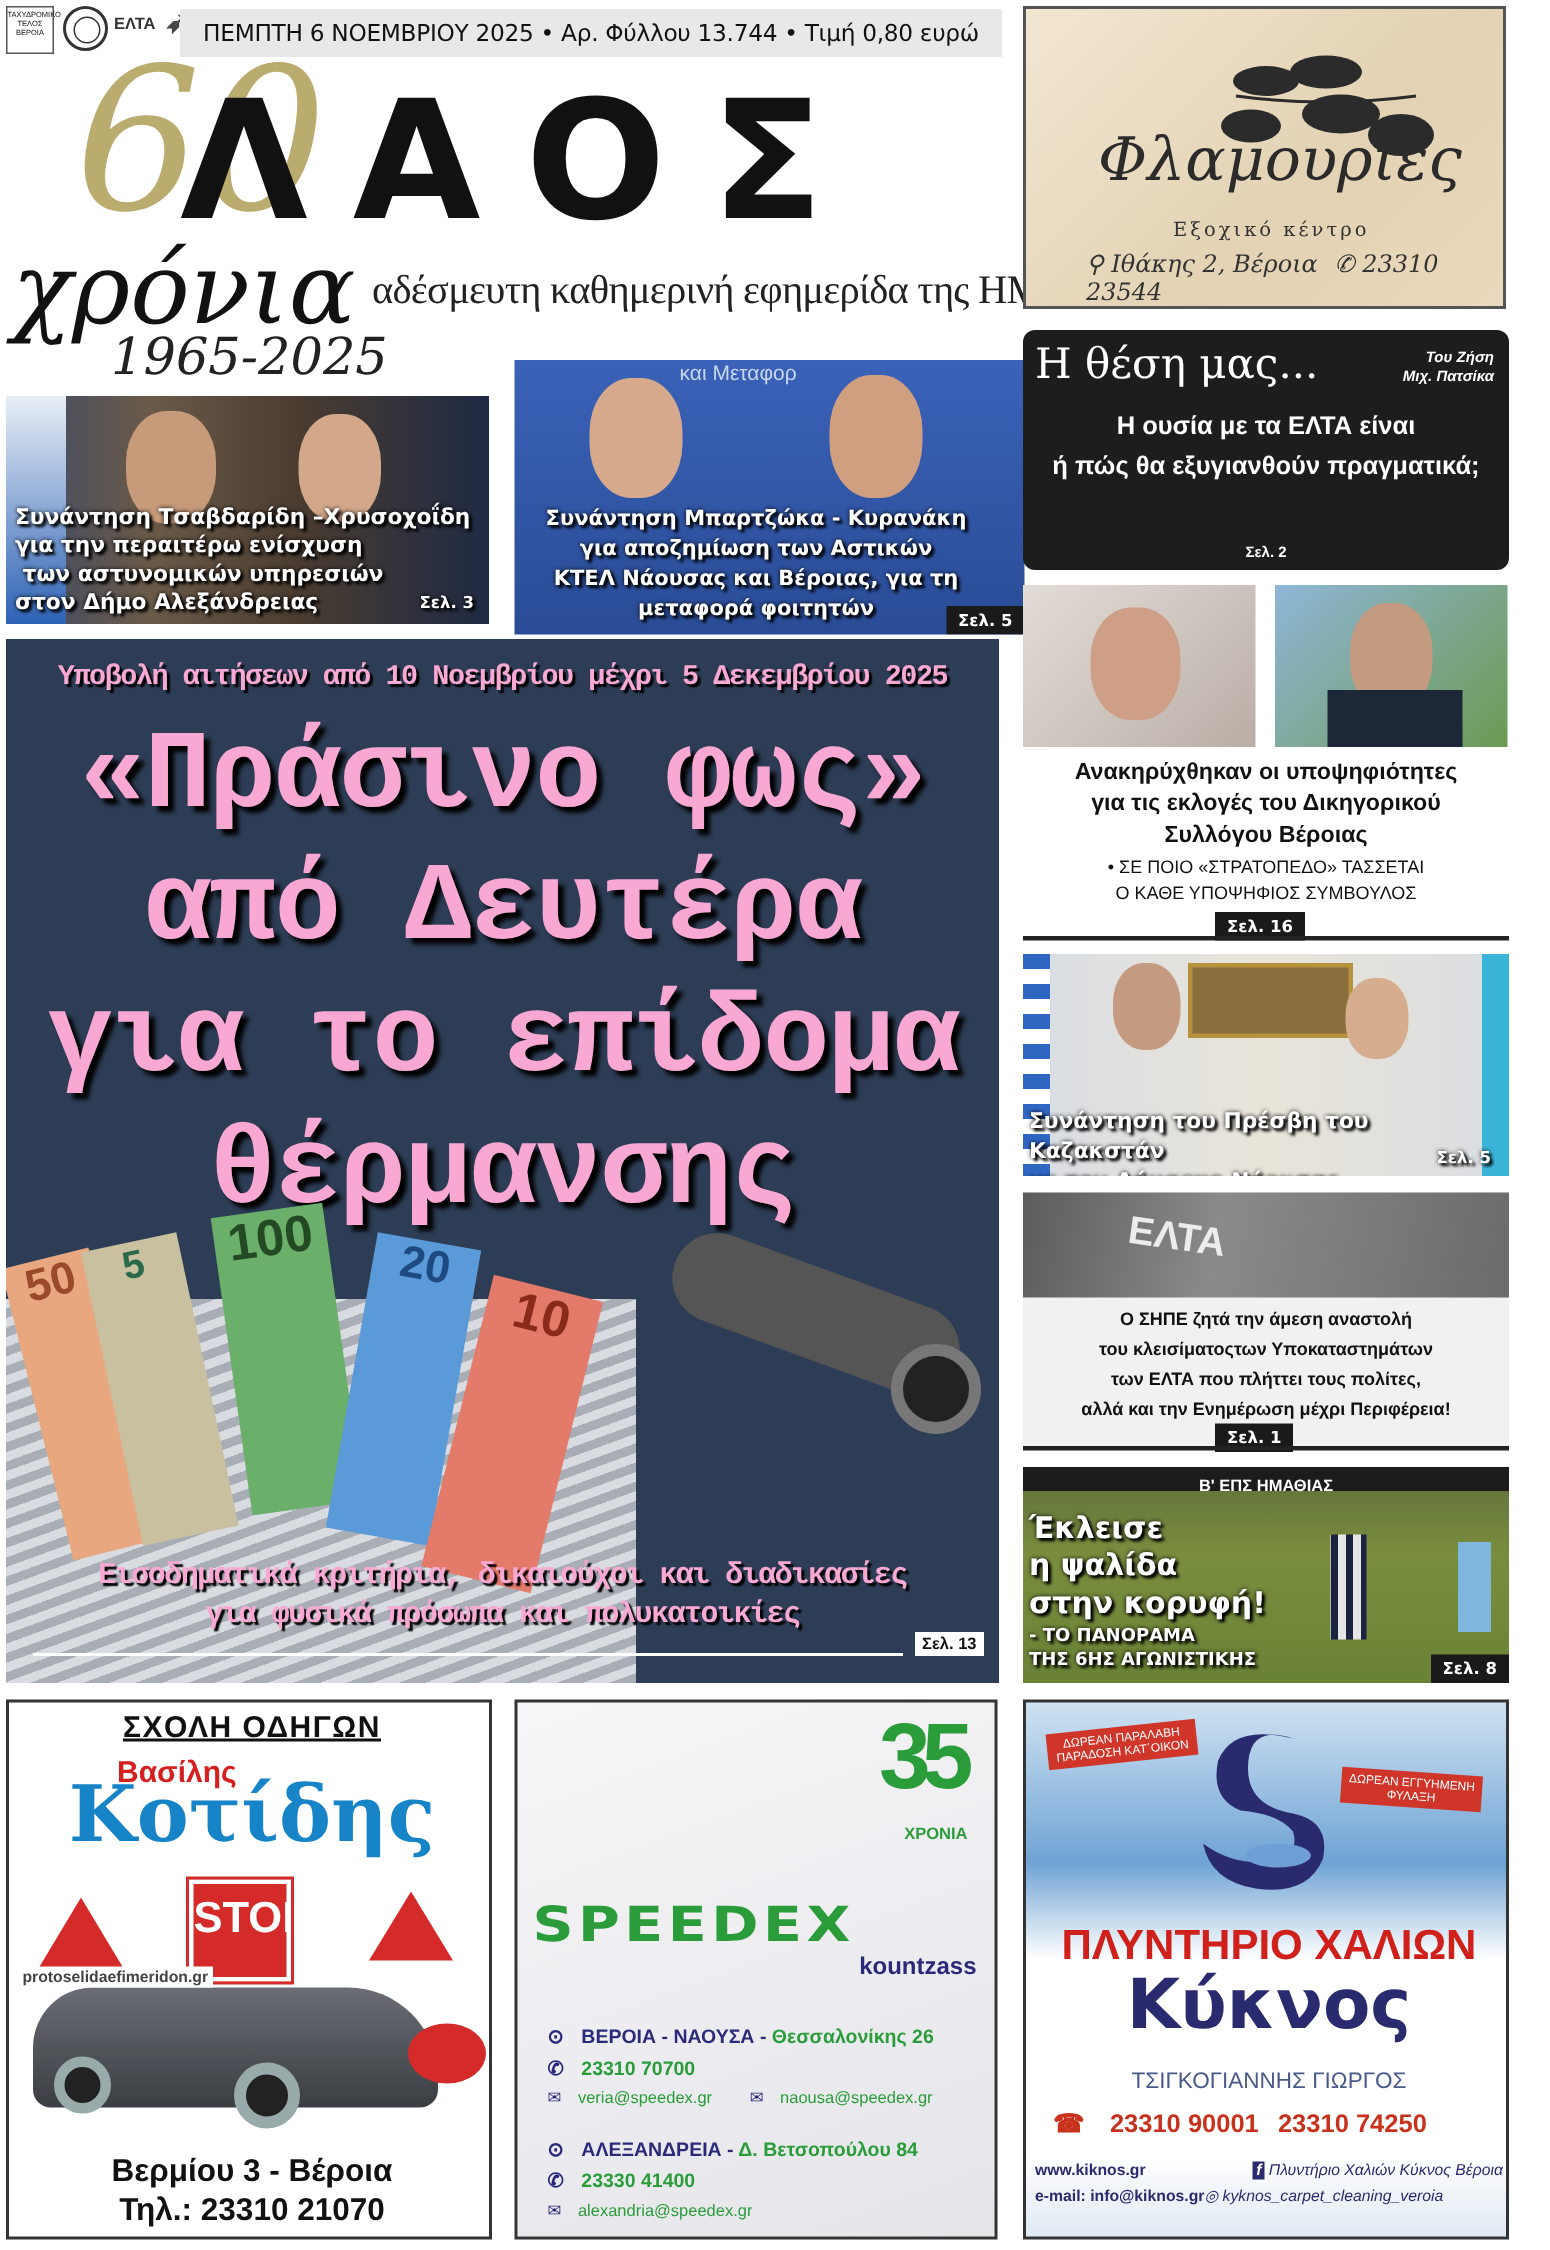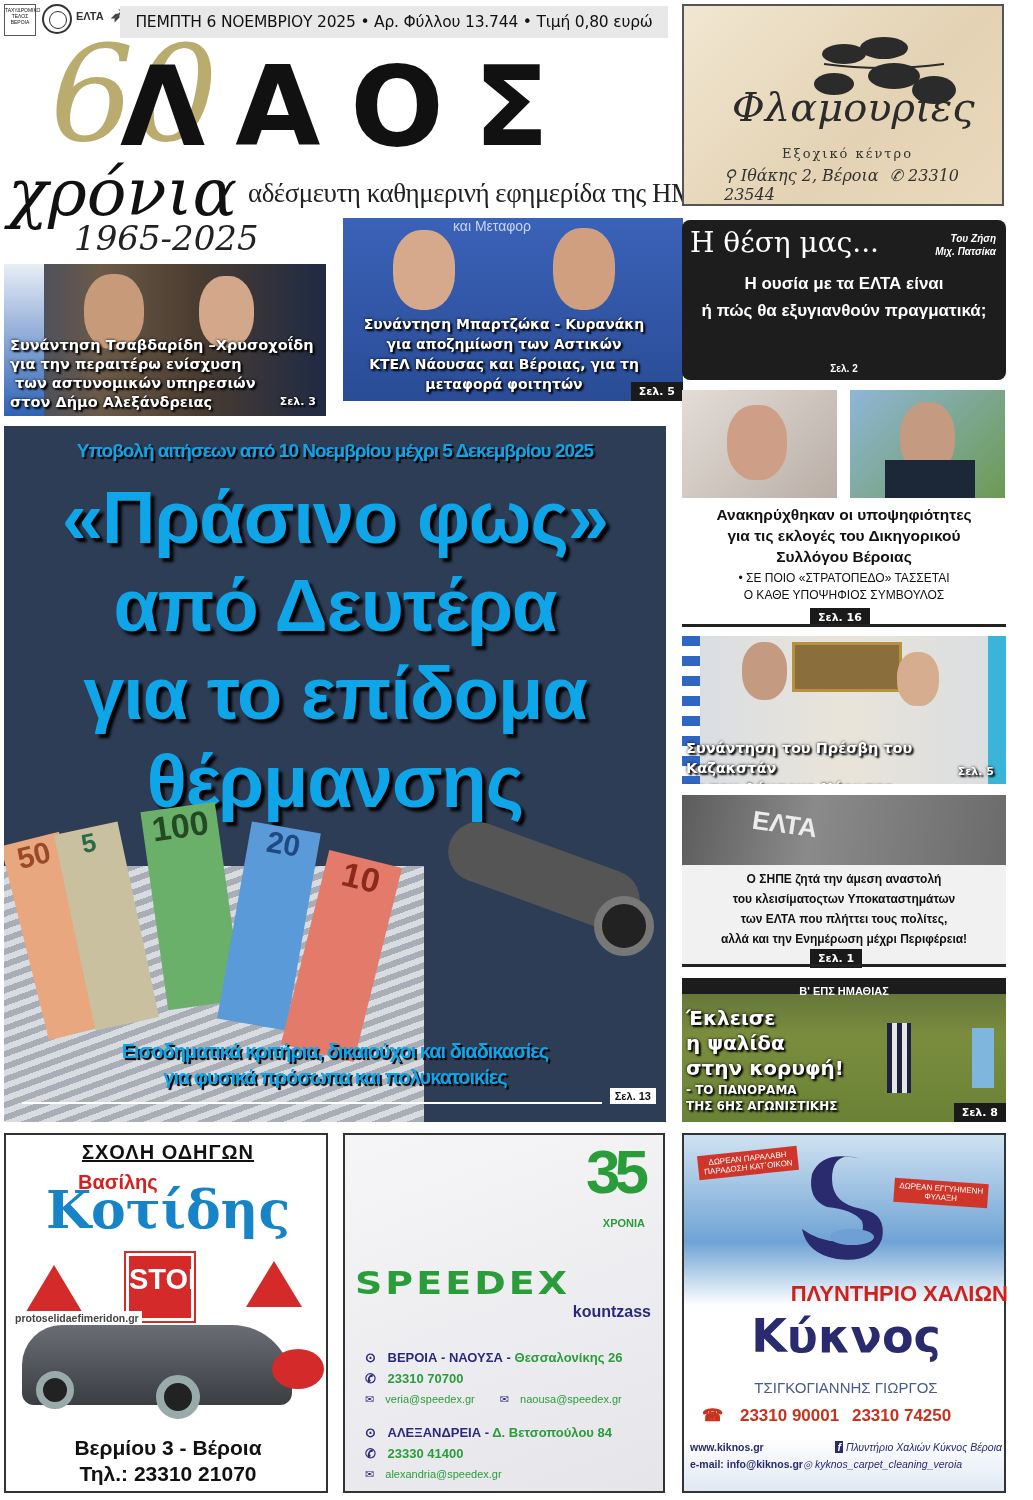--- a/index.html
+++ b/index.html
@@ -25,21 +25,21 @@
 
 .ad-flam{left:682px;top:4px;width:322px;height:202px;background:linear-gradient(135deg,#f1e6d1,#e3d2b3 60%,#ead9bc);border:2px solid #555}
 .flam-leaves{left:120px;top:28px;width:160px;height:80px}
 .flam-title{left:48px;top:78px;font-family:"DejaVu Serif",serif;font-style:italic;font-size:40px;color:#2b2b2b}
 .flam-sub{left:98px;top:140px;font-family:"DejaVu Serif",serif;font-size:13px;letter-spacing:2px;color:#333}
 .flam-addr{left:40px;top:160px;font-family:"DejaVu Serif",serif;font-style:italic;font-size:16px;color:#333}
 
 .editorial{left:682px;top:220px;width:324px;height:160px;background:#1d1d1d;border-radius:8px;color:#fff;text-align:center}
 
 .hero{left:4px;top:426px;width:662px;height:696px;background:#2d3d55;overflow:hidden}
-.hero-title{font-family:Liberation Sans, sans-serif;font-weight:bold;color:#0ea5e9;text-shadow:4px 4px 3px #000;text-align:center;letter-spacing:-1px}
+.hero-title{font-family:Liberation Mono, monospace;font-weight:bold;color:#f9a8d4;text-shadow:4px 4px 3px #000;text-align:center;letter-spacing:-1px}
 
 .ad-box{border:2px solid #333;background:#fff}
 </style>
 </head>
 <body>
 
 <div class="abs badge-sm">ΤΑΧΥΔΡΟΜΙΚΟ ΤΕΛΟΣ ΒΕΡΟΙΑ</div>
 <div class="abs seal"></div>
 <div class="abs elta-logo">ΕΛΤΑ</div>
 <div class="abs topbar">
@@ -77,21 +77,21 @@
   <div class="abs" style="left:195px;top:12px;width:55px;height:72px;border-radius:45%;background:#d3a88a"></div>
   <div class="abs caption-w" style="left:6px;top:72px;font-size:14.5px;line-height:19px">
     <div>Συνάντηση Τσαβδαρίδη –Χρυσοχοΐδη</div>
     <div>για την περαιτέρω ενίσχυση</div>
     <div style="white-space:pre"> των αστυνομικών υπηρεσιών</div>
     <div>στον Δήμο Αλεξάνδρειας</div>
   </div>
   <div class="abs caption-w" style="right:10px;bottom:8px;font-size:11px">Σελ. 3</div>
 </div>
 
-<div class="abs photo" style="left:343px;top:218px;width:340px;height:183px;background:linear-gradient(180deg,#3a62b8,#2a4c96)">
+<div class="abs photo" style="left:343px;top:240px;width:340px;height:183px;background:linear-gradient(180deg,#3a62b8,#2a4c96)">
   <div class="abs" style="left:110px;top:0;color:#c8d6f0;font-size:14px">και Μεταφορ</div>
   <div class="abs" style="left:50px;top:12px;width:62px;height:80px;border-radius:45%;background:#d7a98c"></div>
   <div class="abs" style="left:210px;top:10px;width:62px;height:82px;border-radius:45%;background:#cf9f80"></div>
   <div class="abs caption-w" style="left:0;top:96px;width:322px;text-align:center;font-size:14px;line-height:20px">
     <div>Συνάντηση Μπαρτζώκα - Κυρανάκη</div>
     <div>για αποζημίωση των Αστικών</div>
     <div>ΚΤΕΛ Νάουσας και Βέροιας, για τη</div>
     <div>μεταφορά φοιτητών</div>
   </div>
   <div class="abs pg" style="right:0;bottom:0">Σελ. 5</div>
@@ -247,21 +247,21 @@
   </div>
 </div>
 
 <div class="abs ad-box" style="left:682px;top:1133px;width:324px;height:360px;background:linear-gradient(180deg,#cfe2f2 0%,#6fa3d4 30%,#fff 48%,#fff 85%,#dfe9f3 100%)">
   <div class="abs" style="left:14px;top:16px;width:100px;background:#d0352a;color:#fff;font-size:8px;text-align:center;padding:3px;transform:rotate(-6deg)">ΔΩΡΕΑΝ ΠΑΡΑΛΑΒΗ ΠΑΡΑΔΟΣΗ ΚΑΤ΄ΟΙΚΟΝ</div>
   <div class="abs" style="left:210px;top:46px;width:94px;background:#d0352a;color:#fff;font-size:8px;text-align:center;padding:3px;transform:rotate(4deg)">ΔΩΡΕΑΝ ΕΓΓΥΗΜΕΝΗ ΦΥΛΑΞΗ</div>
   <svg class="abs" style="left:108px;top:14px" width="110" height="120" viewBox="0 0 110 120">
     <path d="M70 10 Q40 0 40 30 Q40 55 70 60 Q95 65 90 90 Q80 115 45 110 Q15 105 10 80 Q30 95 55 92 Q75 88 70 72 Q60 60 35 58 Q15 50 20 25 Q30 0 70 10Z" fill="#2a2a6e"></path>
     <ellipse cx="60" cy="88" rx="22" ry="8" fill="#6ea0d6"></ellipse>
   </svg>
-  <div class="abs" style="left:0;top:146px;width:324px;text-align:right;color:#d0201c;font-weight:bold;font-size:22px">ΠΛΥΝΤΗΡΙΟ ΧΑΛΙΩΝ</div>
+  <div class="abs" style="left:0;top:146px;width:324px;text-align:center;color:#d0201c;font-weight:bold;font-size:28px">ΠΛΥΝΤΗΡΙΟ ΧΑΛΙΩΝ</div>
   <div class="abs" style="left:0;top:174px;width:324px;text-align:center;color:#2a2a6e;font-family:'DejaVu Sans',sans-serif;font-weight:bold;font-size:46px">Κύκνος</div>
   <div class="abs" style="left:0;top:244px;width:324px;text-align:center;color:#4a5a8a;font-size:15px">ΤΣΙΓΚΟΓΙΑΝΝΗΣ ΓΙΩΡΓΟΣ</div>
   <div class="abs" style="left:18px;top:270px;width:300px;color:#c8321c;font-weight:bold;font-size:17px">
     <span>☎</span>
     <span style="margin-left:12px">23310 90001</span>
     <span style="margin-left:8px">23310 74250</span>
   </div>
   <div class="abs" style="left:6px;top:304px;width:312px;color:#2a2a6e;font-size:10.5px;line-height:17px">
     <div style="display:flex;justify-content:space-between">
       <span style="font-weight:bold;">www.kiknos.gr</span>

